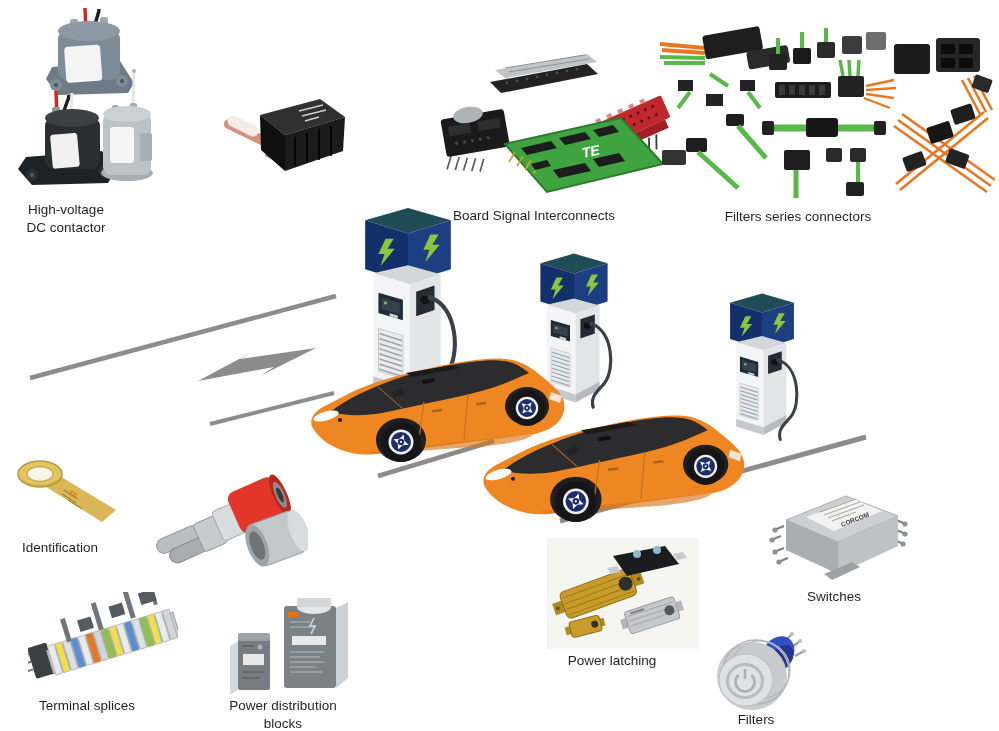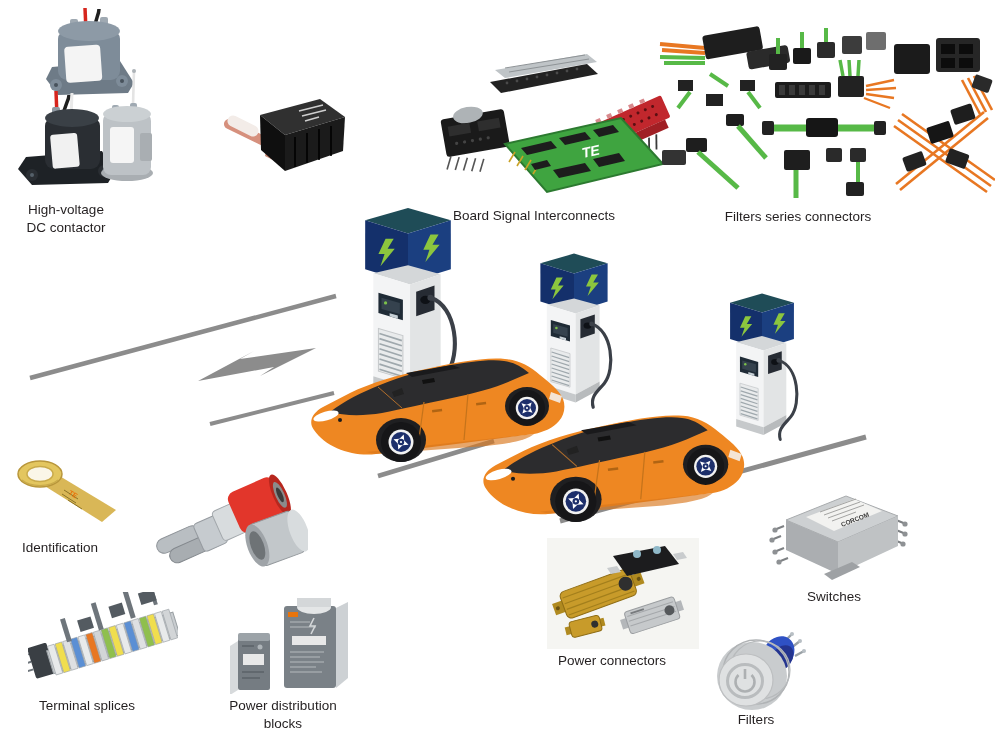--- a/index.html
+++ b/index.html
@@ -585,17 +585,17 @@
   </svg>
 
   <div class="lbl" style="left:6px;top:201px;width:120px">High-voltage
 DC contactor</div>
   <div class="lbl" style="left:434px;top:207px;width:200px">Board Signal Interconnects</div>
   <div class="lbl" style="left:698px;top:208px;width:200px">Filters series connectors</div>
   <div class="lbl" style="left:0px;top:539px;width:120px">Identification</div>
   <div class="lbl" style="left:27px;top:697px;width:120px">Terminal splices</div>
   <div class="lbl" style="left:213px;top:697px;width:140px">Power distribution
 blocks</div>
-  <div class="lbl" style="left:552px;top:652px;width:120px">Power connectors</div>
+  <div class="lbl" style="left:552px;top:652px;width:120px">Power latching</div>
   <div class="lbl" style="left:774px;top:588px;width:120px">Switches</div>
   <div class="lbl" style="left:696px;top:711px;width:120px">Filters</div>
 
 </div>
 
 </body></html>

